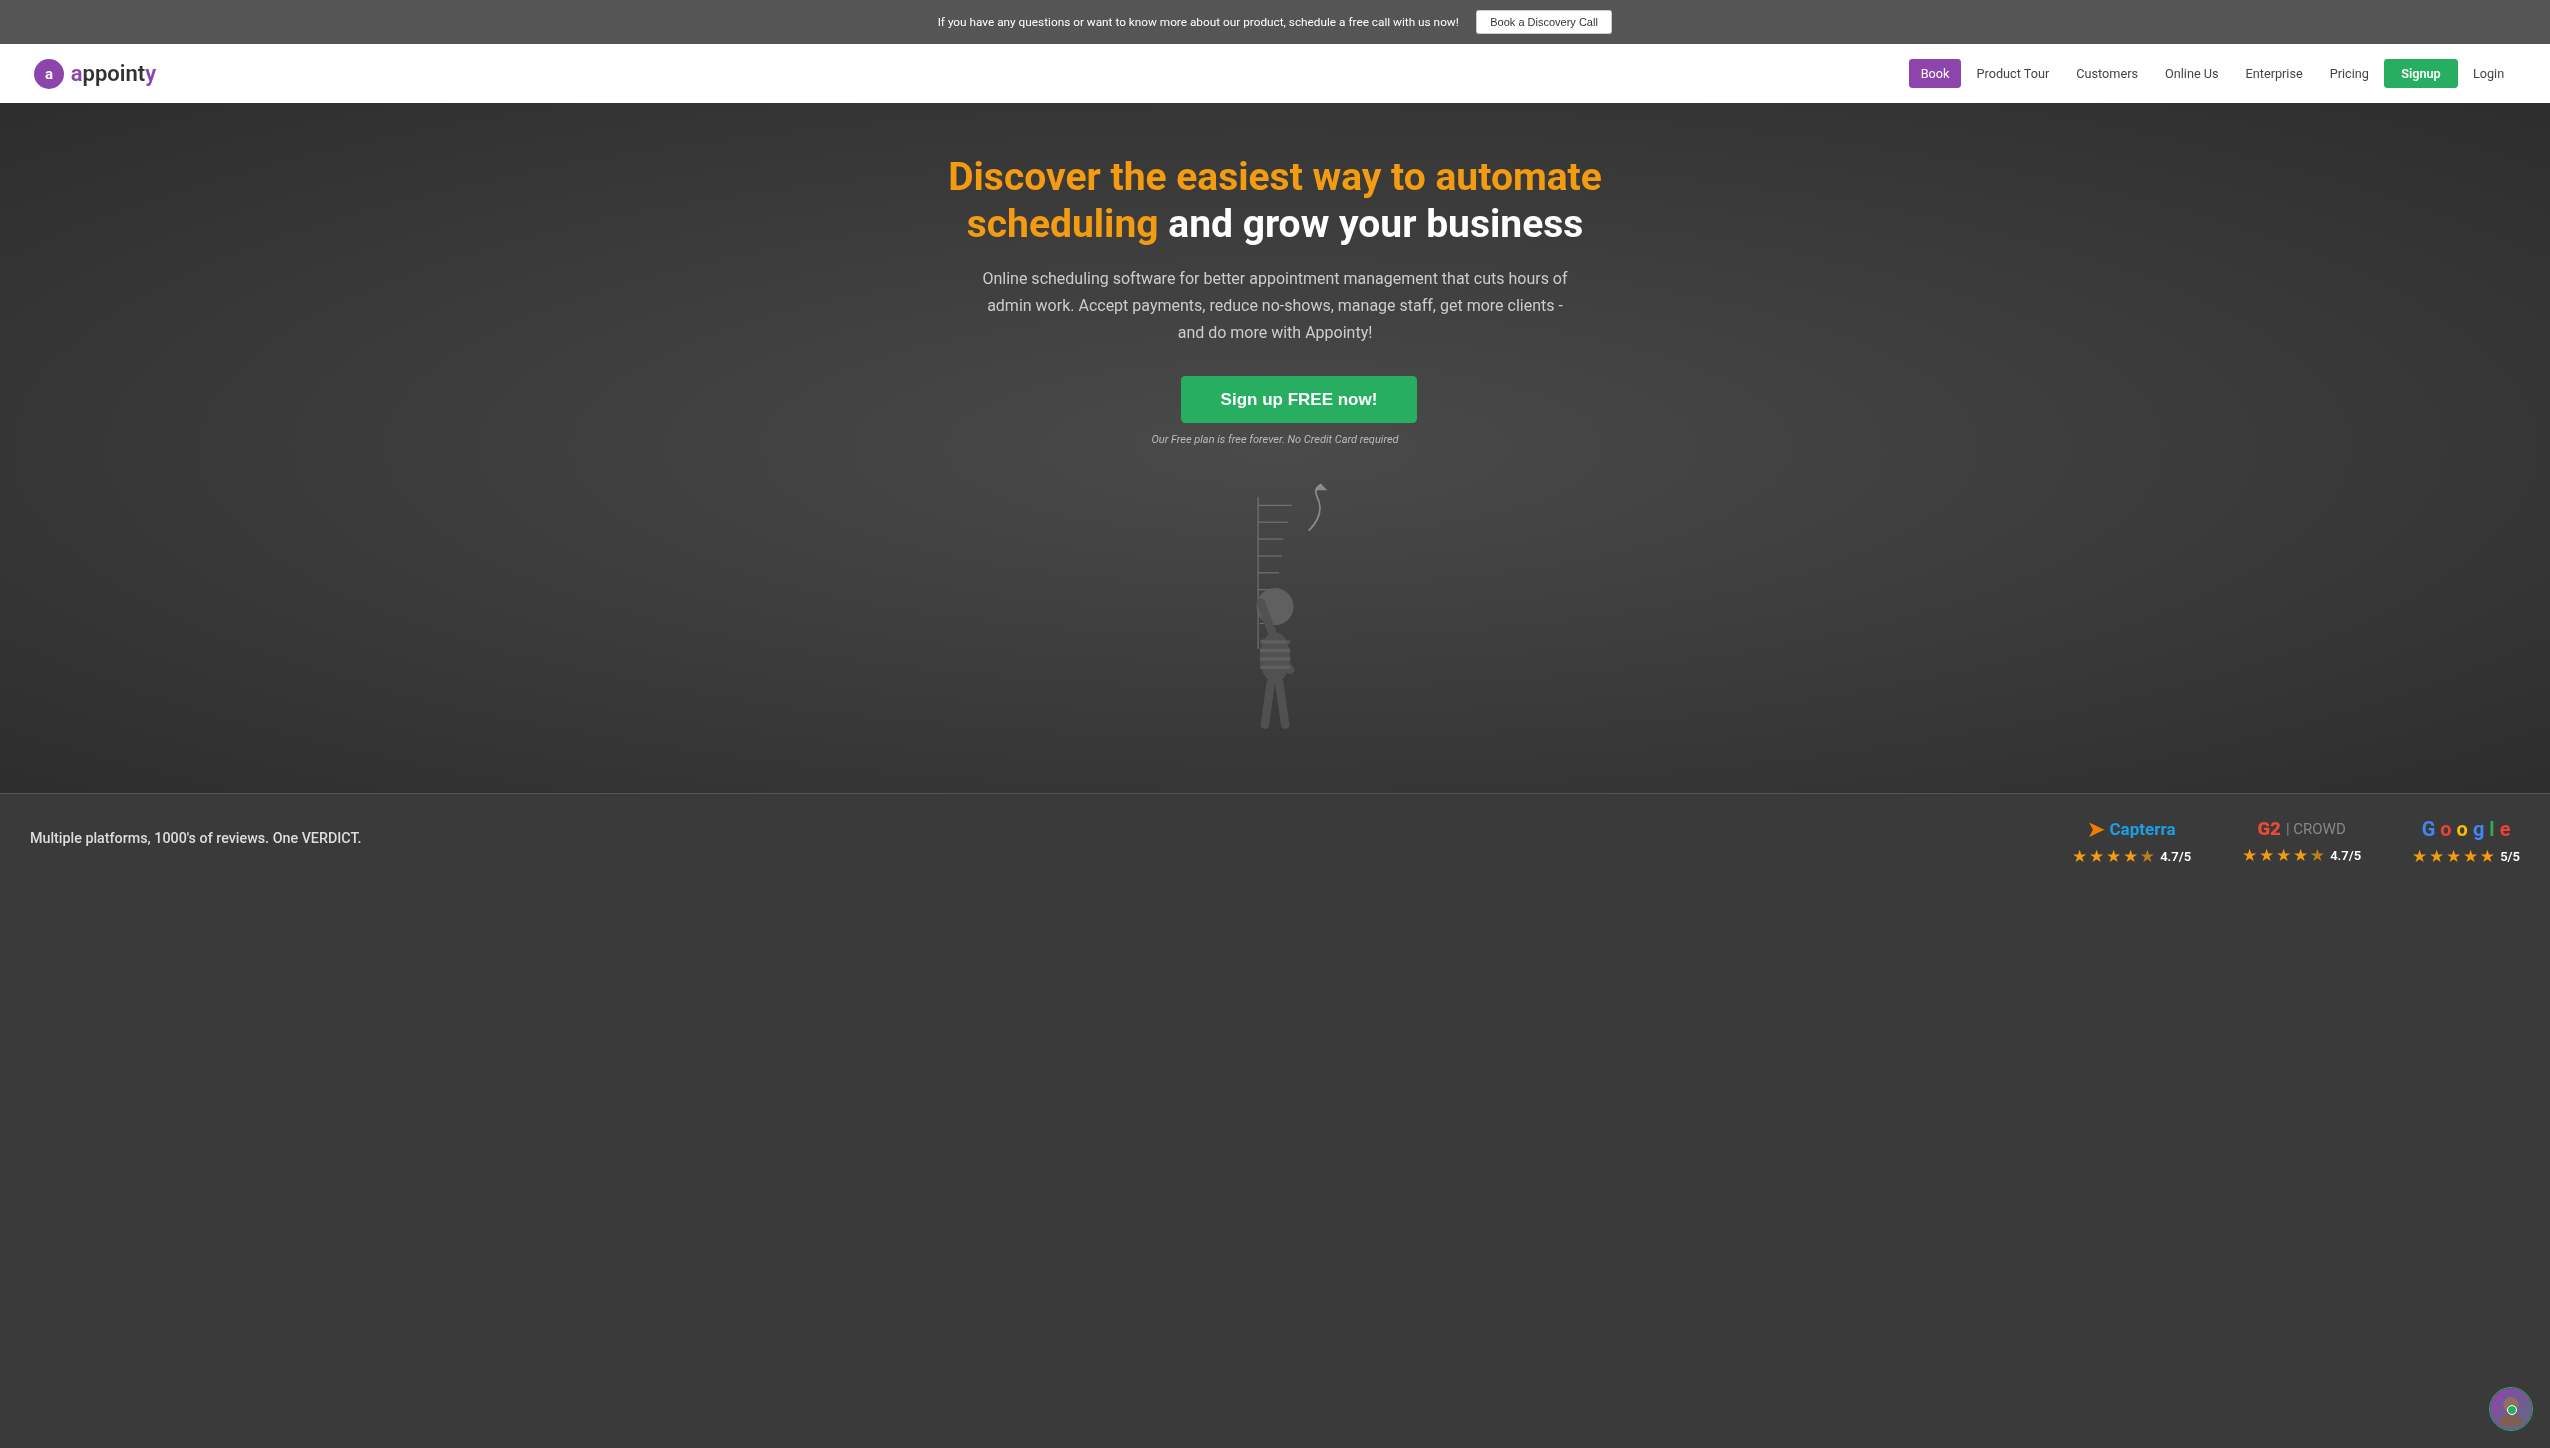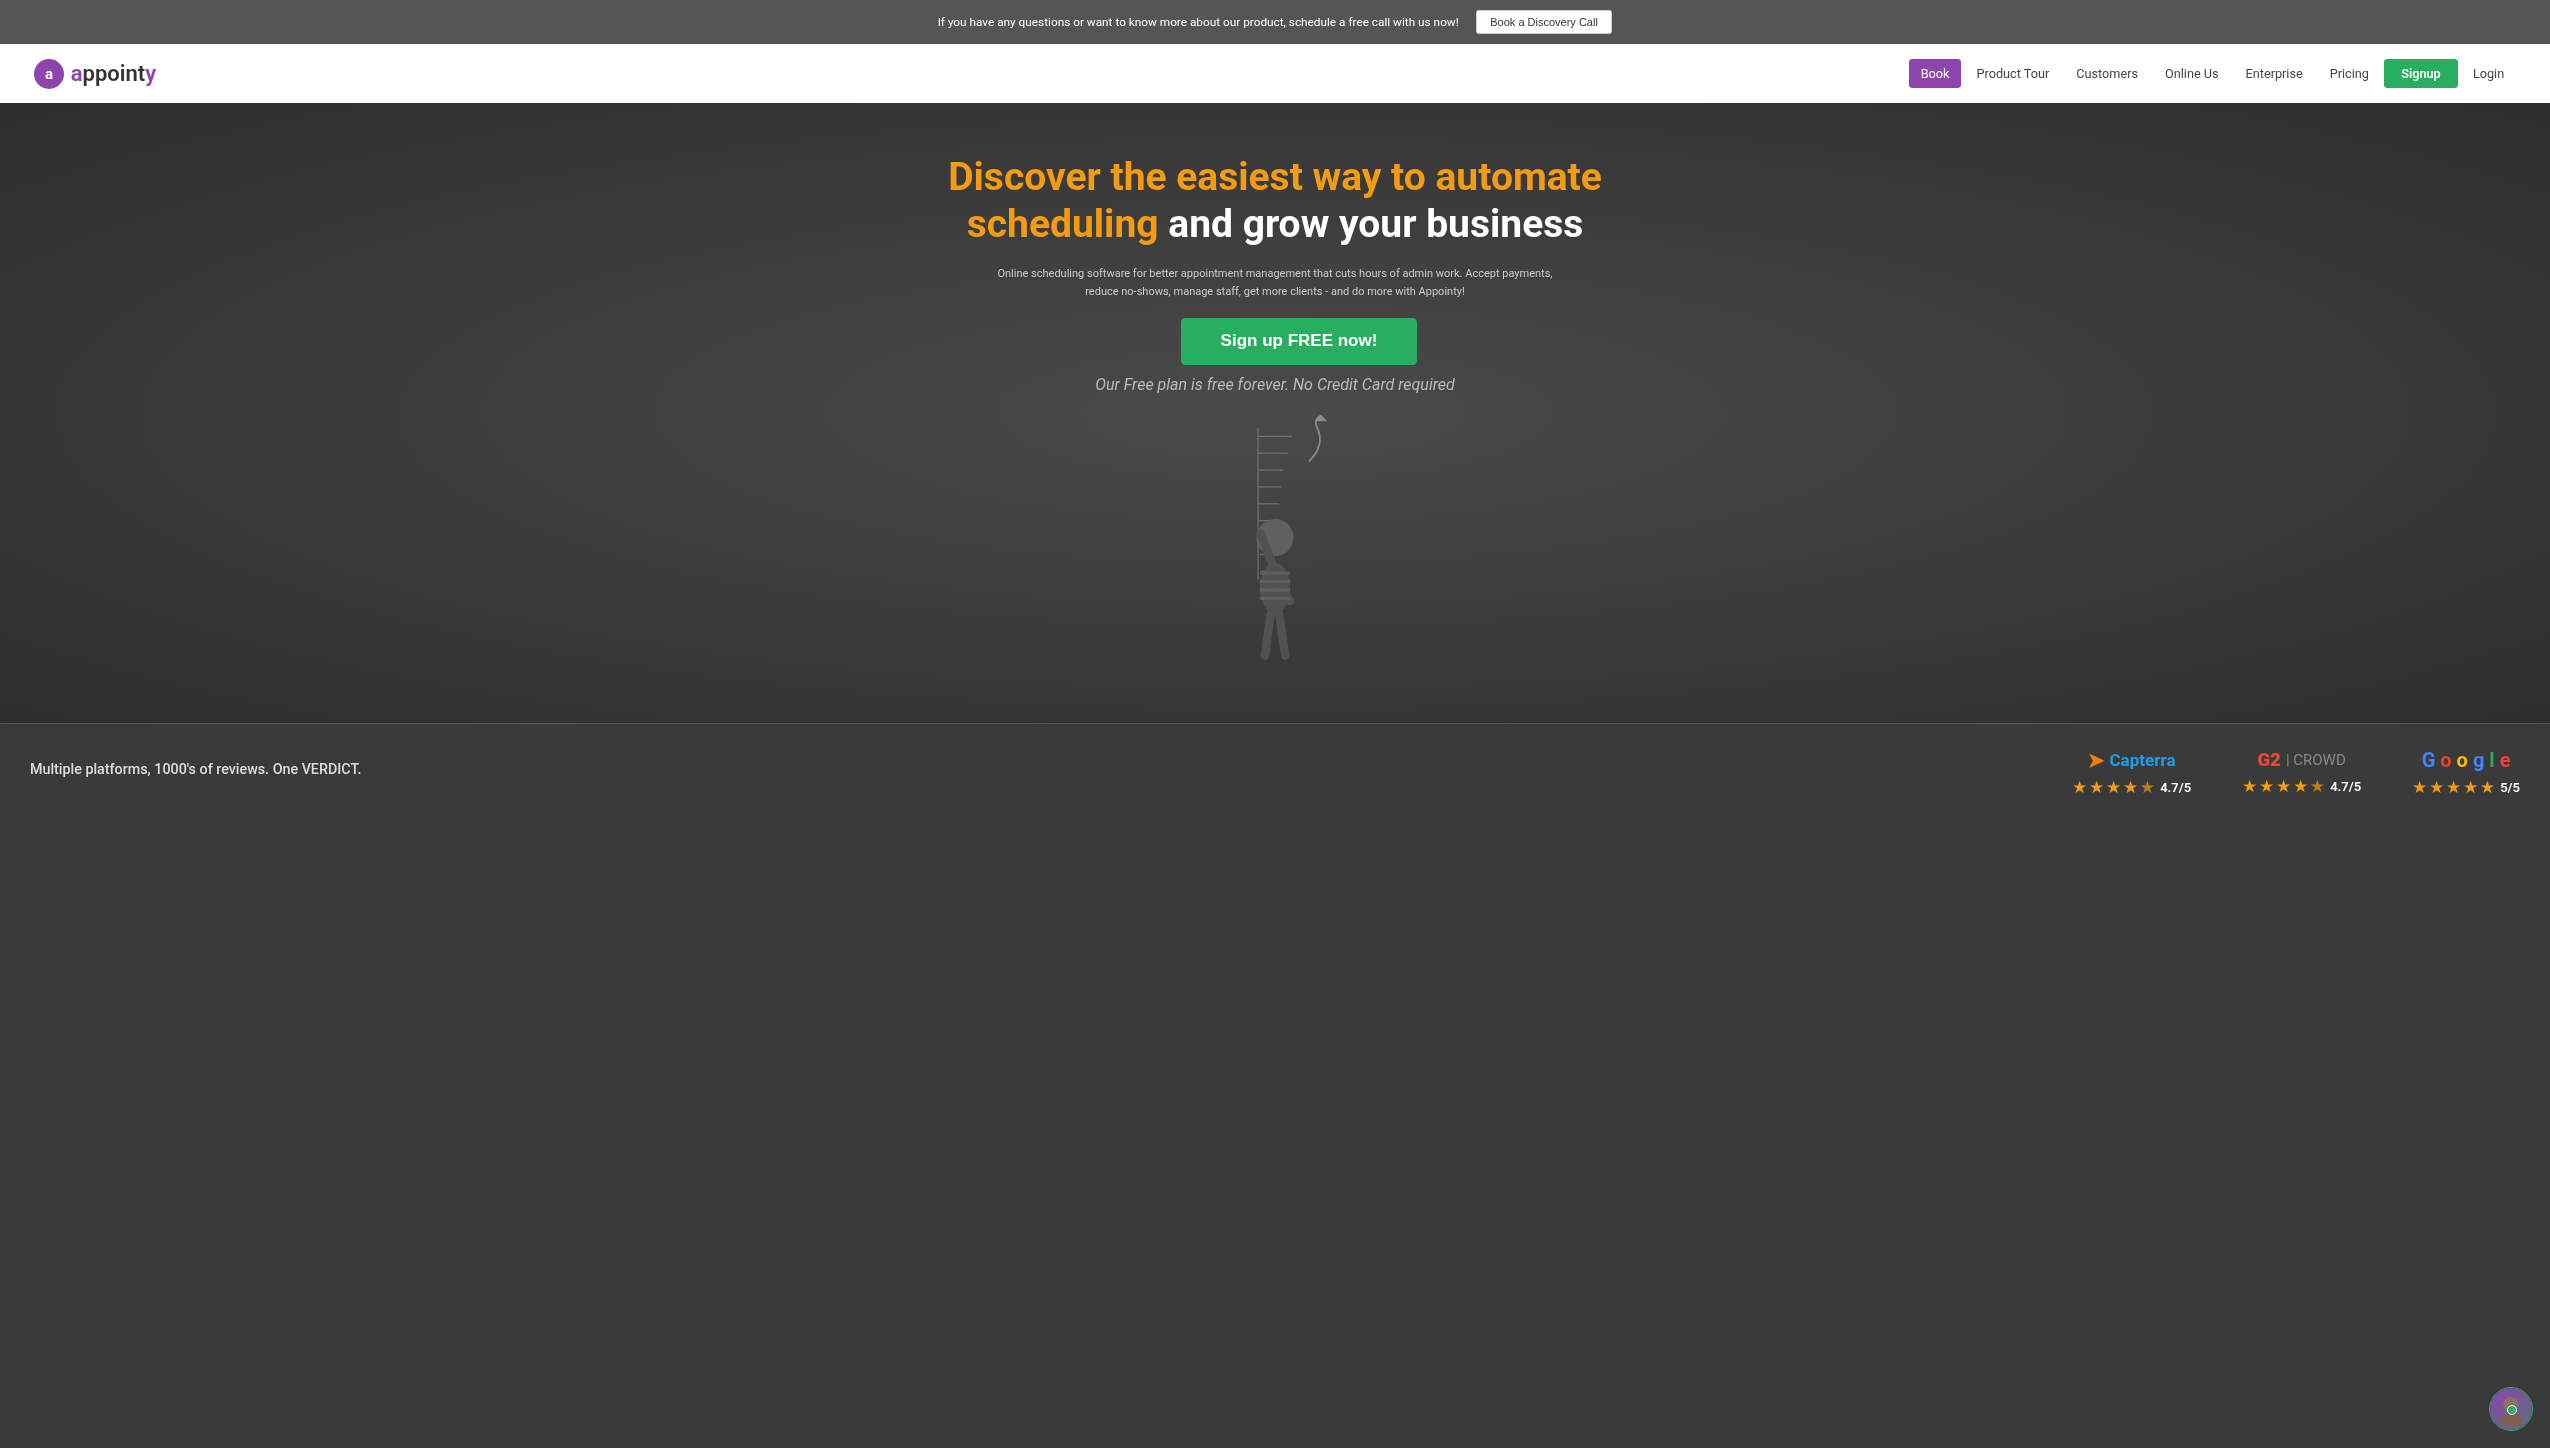--- a/index.html
+++ b/index.html
@@ -111,43 +111,43 @@
       font-weight: 700;
       color: #fff;
       max-width: 759px;
       line-height: 1.2;
       margin-bottom: 17px;
     }
     .hero-title .highlight {
       color: #f39c12;
     }
     .hero-subtitle {
-      font-size: 11px;
+      font-size: 16px;
       color: #ccc;
       max-width: 590px;
       line-height: 1.7;
-      margin-bottom: 16px;
+      margin-bottom: 30px;
     }
     .cta-btn {
       background: #27ae60;
       color: #fff;
       border: none;
       padding: 13.5px 40px;
       font-size: 17px;
       font-weight: 600;
       border-radius: 4.2px;
       cursor: pointer;
       margin-bottom: 10px;
       margin-left: 48px;
     }
     .cta-note {
       color: #bbb;
-      font-size: 16px;
+      font-size: 11px;
       font-style: italic;
-      margin-bottom: 0;
+      margin-bottom: 17px;
     }
 
     
     .hero-image-area {
       position: relative;
       width: 100%;
       max-width: 422px;
       height: 287px;
       margin-top: 8.4px;
     }

